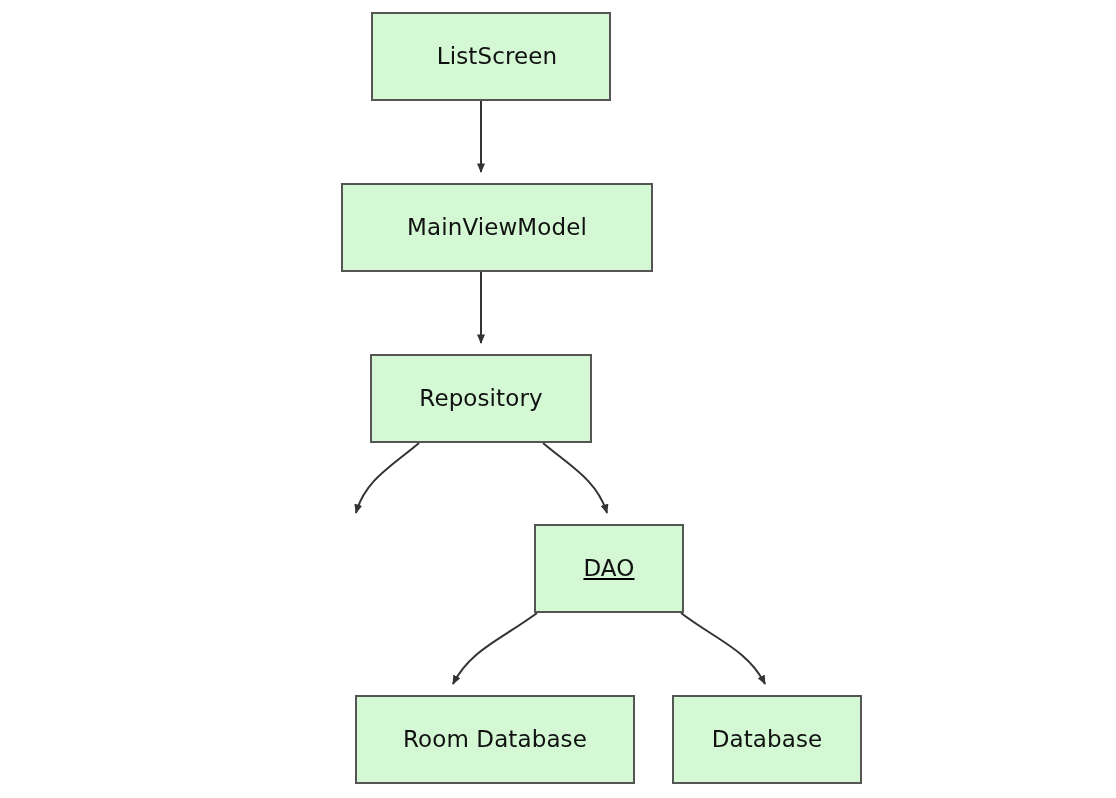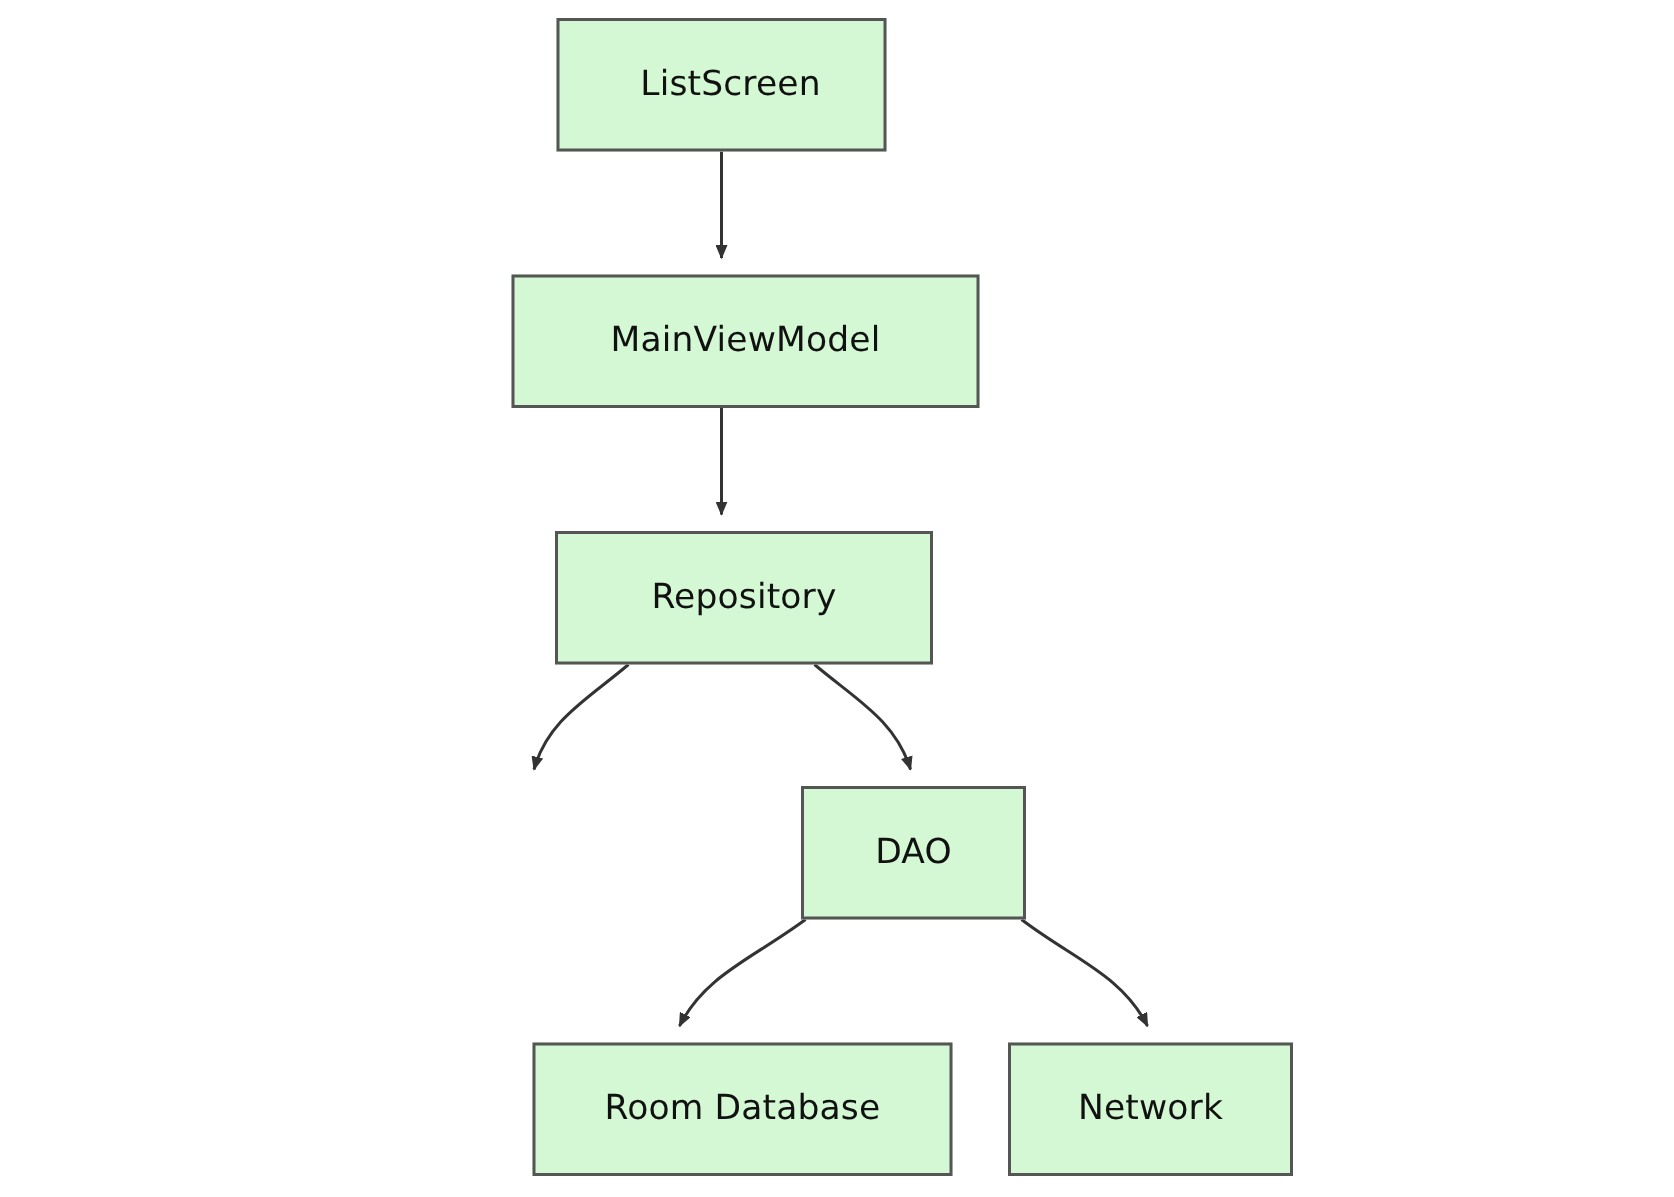--- a/index.html
+++ b/index.html
@@ -65,38 +65,38 @@
 
     <path d="M419,443 C392,466 365,480 356,513" fill="none" stroke="#333333" stroke-width="2" marker-end="url(#arrowhead)"></path>
 
     <path d="M543,443 C570,466 597,480 607,513" fill="none" stroke="#333333" stroke-width="2" marker-end="url(#arrowhead)"></path>
 
     <path d="M537,613 C502,639 470,650 453,684" fill="none" stroke="#333333" stroke-width="2" marker-end="url(#arrowhead)"></path>
 
     <path d="M681,613 C715,639 748,650 765,684" fill="none" stroke="#333333" stroke-width="2" marker-end="url(#arrowhead)"></path>
   </svg>
 
-  <div class="flow-node" style="left:371px; top:12px; width:220px; height:89px;padding-left:12px;">
+  <div class="flow-node" style="left:371px; top:12px; width:240px; height:89px;padding-left:12px;">
     <span class="flow-node-label">ListScreen</span>
   </div>
 
   <div class="flow-node" style="left:341px; top:183px; width:312px; height:89px;">
     <span class="flow-node-label">MainViewModel</span>
   </div>
 
-  <div class="flow-node" style="left:370px; top:354px; width:252px; height:89px;">
+  <div class="flow-node" style="left:370px; top:354px; width:222px; height:89px;">
     <span class="flow-node-label">Repository</span>
   </div>
 
 
-  <div class="flow-node" style="left:534px; top:524px; width:150px; height:89px;">
+  <div class="flow-node" style="left:534px; top:524px; width:150px; height:89px;text-decoration:underline;">
     <span class="flow-node-label">DAO</span>
   </div>
 
   <div class="flow-node" style="left:311px; top:695px; width:280px; height:89px;margin-left:44px;">
     <span class="flow-node-label">Room Database</span>
   </div>
 
   <div class="flow-node" style="left:672px; top:695px; width:190px; height:89px;">
-    <span class="flow-node-label">Network</span>
+    <span class="flow-node-label">Database</span>
   </div>
 
 </div>
 
 </body></html>

